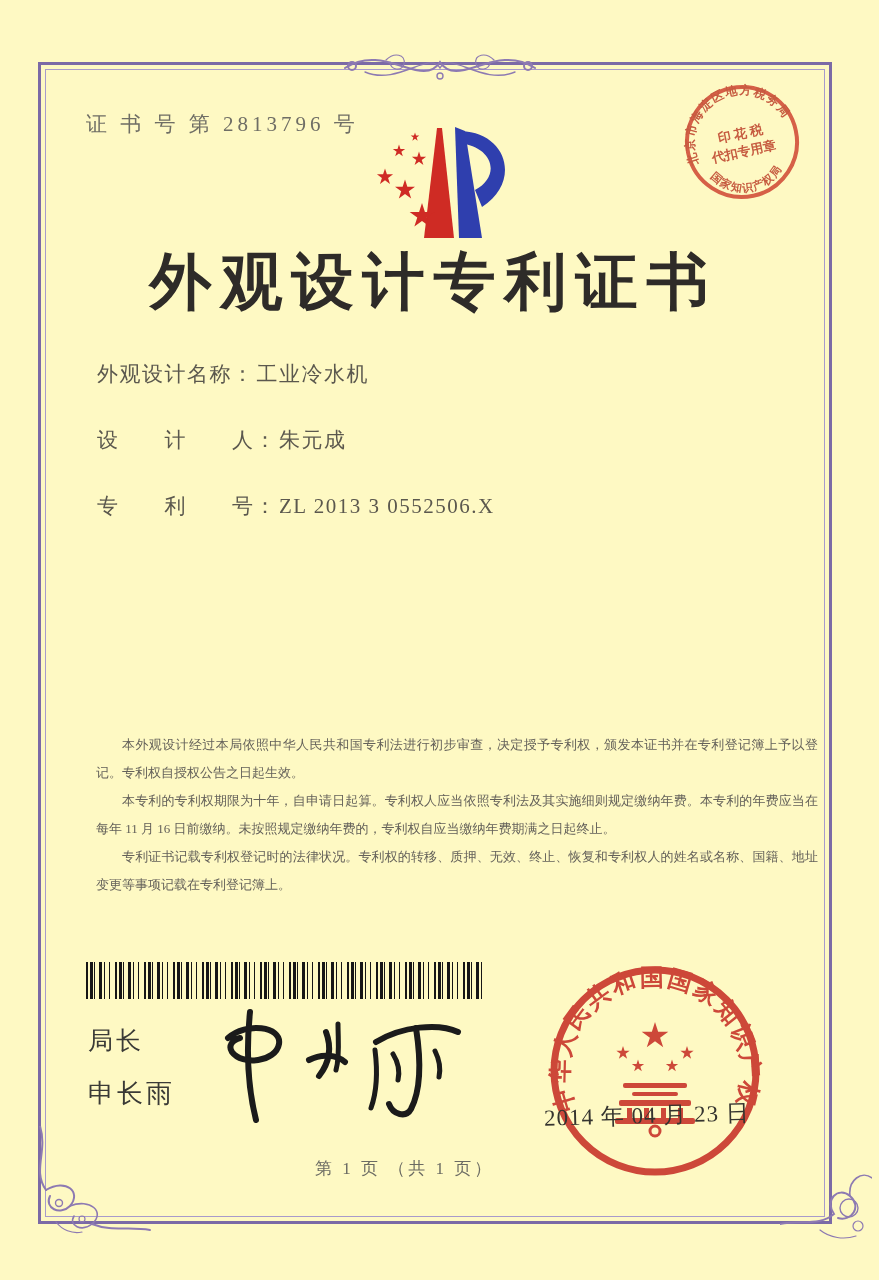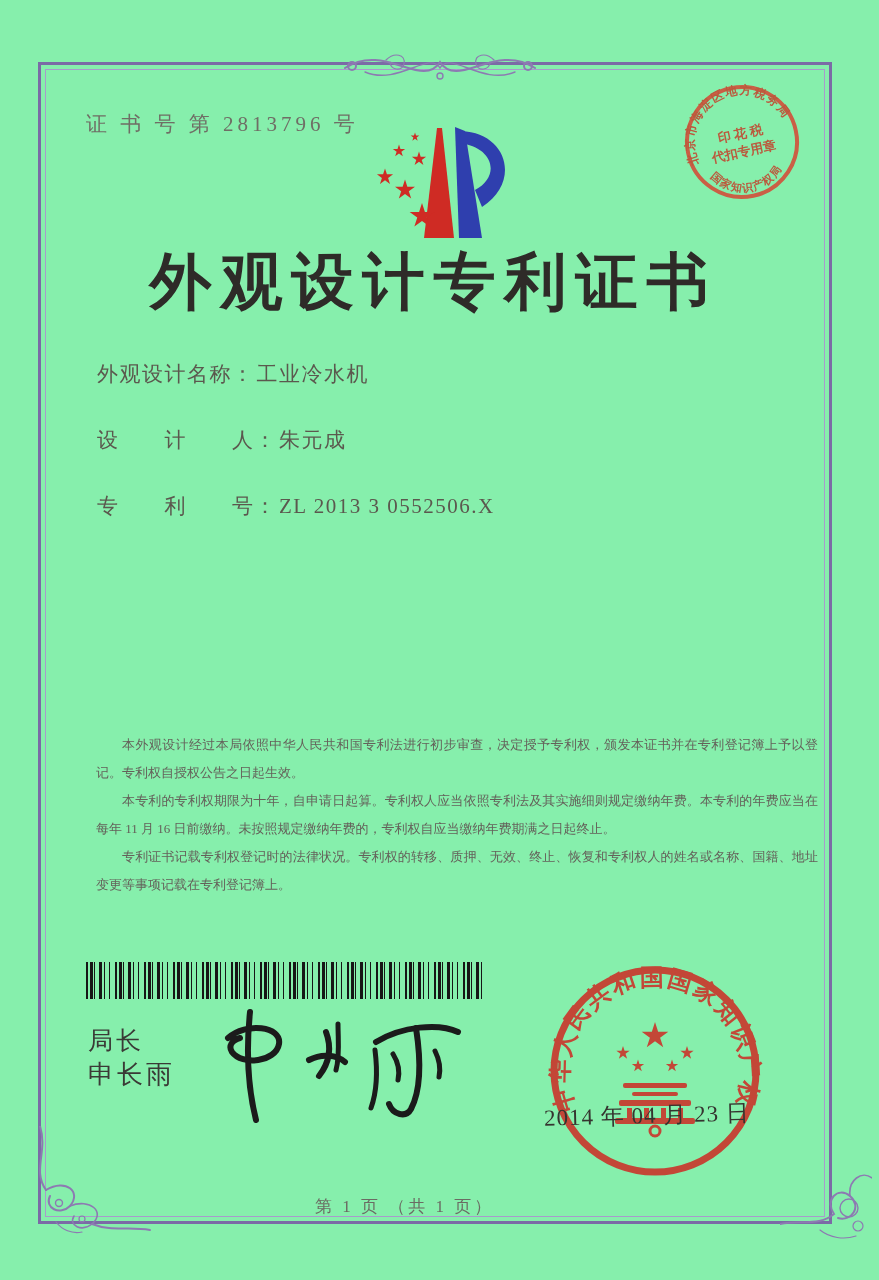--- a/index.html
+++ b/index.html
@@ -1,18 +1,18 @@
 <!DOCTYPE html>
 <html><head>
 <meta charset="utf-8">
 <style>
   html,body{margin:0;padding:0;background:#ffffff;}
   .page{
     position:relative; width:879px; height:1280px; margin:0 auto;
-    background:#86efac; overflow:hidden;
+    background:#fef9c3; overflow:hidden;
     font-family:"Liberation Serif","DejaVu Serif",serif;
   }
   
   .frame-outer{
     position:absolute; left:38px; top:62px; width:794px; height:1162px;
     border:3px solid #7b6aa6; box-sizing:border-box;
   }
   .frame-inner{
     position:absolute; left:4px; top:4px; right:4px; bottom:4px;
     border:1px solid #a89bcb;
@@ -43,34 +43,34 @@
     background:
       repeating-linear-gradient(90deg,
         #161616 0 2px, transparent 2px 4px,
         #161616 4px 7px, transparent 7px 8px,
         #161616 8px 9px, transparent 9px 13px,
         #161616 13px 16px, transparent 16px 18px,
         #161616 18px 19px, transparent 19px 23px,
         #161616 23px 24px, transparent 24px 29px);
   }
   .signer{position:absolute; left:88px; top:1024px; color:#3a3a36;}
-  .signer .role{font-size:25px; letter-spacing:3px; 
+  .signer .role{font-size:25px; letter-spacing:3px; margin-bottom:19px;
     font-family:"Liberation Sans","DejaVu Sans",sans-serif;}
   .signer .name{font-size:26px; letter-spacing:3px;
     font-family:"Liberation Sans","DejaVu Sans",sans-serif;}
   .signature-svg{position:absolute; left:198px; top:996px; width:286px; height:134px;}
   .seal{position:absolute; left:546px; top:962px; width:218px; height:218px; opacity:.92;}
   .seal-date{
     position:absolute; left:544px; top:1100px; z-index:5;
     font-size:23px; letter-spacing:1px; color:#35342f; transform:rotate(-1.5deg);
   }
   .tax-stamp{position:absolute; left:682px; top:82px; width:120px; height:120px; transform:rotate(-12deg); opacity:.9;}
   .footer{
     position:absolute; left:0; right:70px; top:1157px; text-align:center;
-    font-size:17px; letter-spacing:3px; color:#6b6b63;margin-top:38px;
+    font-size:17px; letter-spacing:3px; color:#6b6b63;
   }
 </style>
 </head>
 <body>
 
 <svg width="0" height="0" style="position:absolute" aria-hidden="true">
   <defs>
     <path id="star" d="M0,-1 L0.2245,-0.309 L0.951,-0.309 L0.3633,0.118 L0.5878,0.809 L0,0.382 L-0.5878,0.809 L-0.3633,0.118 L-0.951,-0.309 L-0.2245,-0.309 Z"></path>
   </defs>
 </svg>

